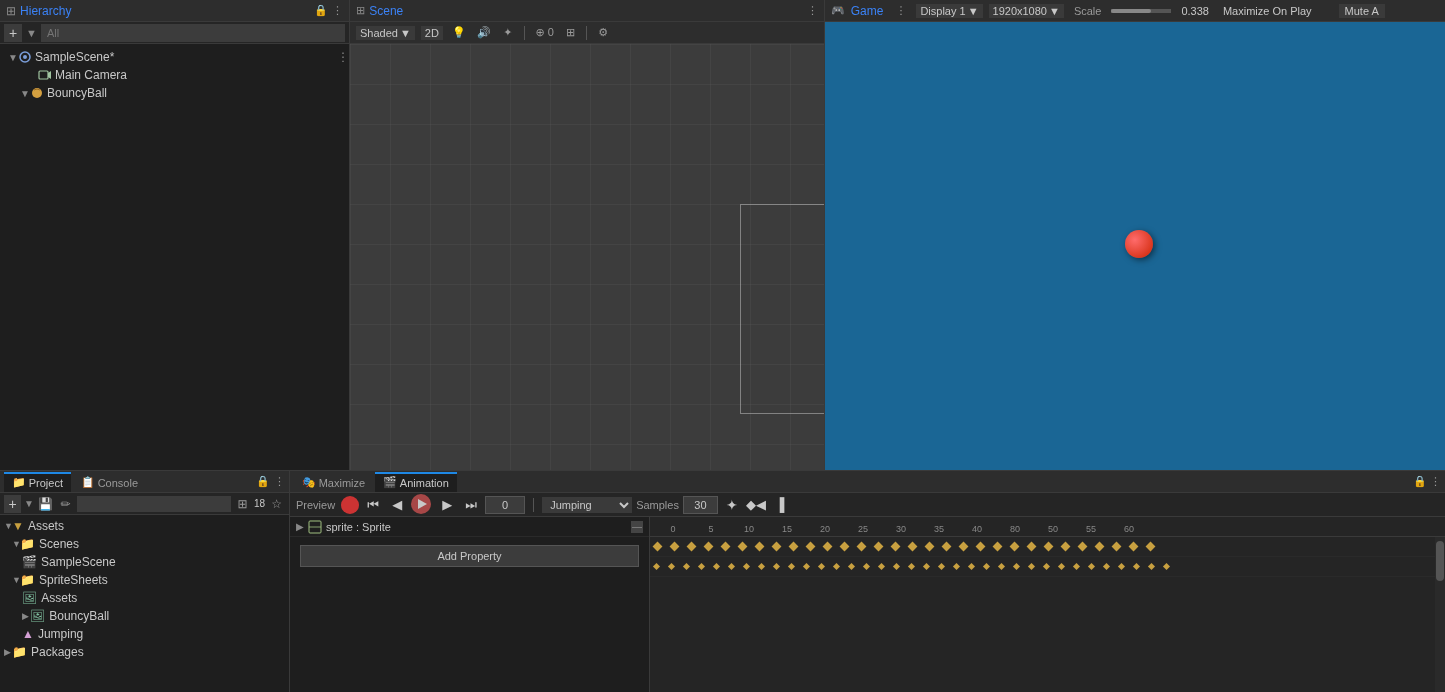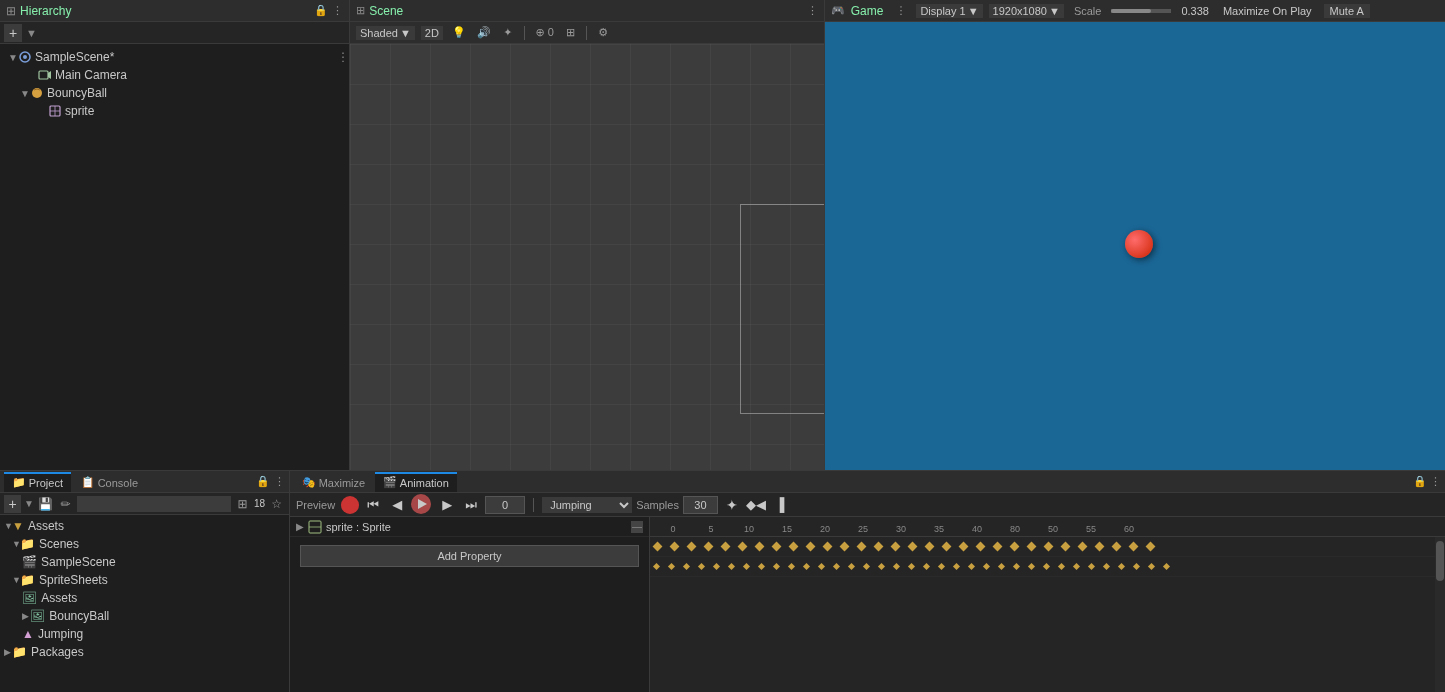--- a/index.html
+++ b/index.html
@@ -34,21 +34,21 @@
       display: flex;
       align-items: center;
       height: 22px;
       background: #2d2d2d;
       border-bottom: 1px solid #3a3a3a;
       padding: 0 6px;
       gap: 4px;
     }
     .panel-header-title {
       font-size: 12px;
-      color: #86efac;
+      color: #3b82f6;
     }
     .panel-header-icons {
       margin-left: auto;
       display: flex;
       gap: 4px;
       align-items: center;
     }
     .icon-btn {
       color: #9a9a9a;
       cursor: pointer;
@@ -539,20 +539,21 @@
       <span style="color:#888; font-size:12px;">⊞</span>
       <span class="panel-header-title">Hierarchy</span>
       <div class="panel-header-icons">
         <span class="icon-btn">🔒</span>
         <span class="icon-btn">⋮</span>
       </div>
     </div>
     <div class="hierarchy-toolbar">
       <button class="add-btn">+</button>
       <span style="color:#888; font-size:11px;">▼</span>
+      <input class="search-box" type="text" placeholder="All" style="">
     </div>
     <div class="hierarchy-content">
 
       <div class="tree-item">
         <span class="tree-arrow">▼</span>
         <svg class="tree-icon scene-icon" viewBox="0 0 14 14">
             <circle cx="7" cy="7" r="5" fill="none" stroke="#7b9ed9" stroke-width="1.5"></circle>
             <circle cx="7" cy="7" r="2" fill="#7b9ed9"></circle>
           </svg>
         <span class="tree-label">SampleScene*</span>
@@ -570,29 +571,20 @@
 
       <div class="tree-item" style="padding-left: 20px;">
         <span class="tree-arrow" style="width:10px;">▼</span>
         <svg class="tree-icon ball-icon" viewBox="0 0 14 14">
             <circle cx="7" cy="7" r="5" fill="#d4a040"></circle>
             <path d="M4 4 Q7 2 10 4" stroke="#8a6020" stroke-width="0.8" fill="none"></path>
           </svg>
         <span class="tree-label">BouncyBall</span>
       </div>
 
-      <div class="tree-item" style="padding-left: 38px;">
-        <span class="tree-arrow"></span>
-        <svg class="tree-icon sprite-icon" viewBox="0 0 14 14">
-            <rect x="2" y="2" width="10" height="10" rx="1" fill="none" stroke="#c0a0d0" stroke-width="1.2"></rect>
-            <line x1="2" y1="7" x2="12" y2="7" stroke="#c0a0d0" stroke-width="0.8"></line>
-            <line x1="7" y1="2" x2="7" y2="12" stroke="#c0a0d0" stroke-width="0.8"></line>
-          </svg>
-        <span class="tree-label">sprite</span>
-      </div>
     </div>
   </div>
 
   <div class="scene-panel">
     <div class="panel-header">
       <span style="color:#888; font-size:11px;">⊞</span>
       <span class="panel-header-title">Scene</span>
       <div class="panel-header-icons">
         <span class="icon-btn">⋮</span>
       </div>
@@ -635,21 +627,21 @@
       <div class="toolbar-dropdown">
         <span>1920x1080</span>
         <span>▼</span>
       </div>
       <span class="samples-label" style="margin-left:4px;">Scale</span>
       <div class="scale-slider">
         <div style="width:40px;height:4px;background:#888;border-radius:2px;"></div>
       </div>
       <span style="font-size:11px;color:#c8c8c8;">0.338</span>
       <span class="maximize-on-play" style="margin-left:8px;">Maximize On Play</span>
-      <button class="mute-btn" style="margin-left:6px;">Mute A</button>
+      <button class="mute-btn" style="margin-left:21px;">Mute A</button>
     </div>
     <div class="game-viewport">
       <div class="game-ball"></div>
     </div>
   </div>
 </div>
 
 <div class="bottom-area">
 
   <div class="bottom-left">

